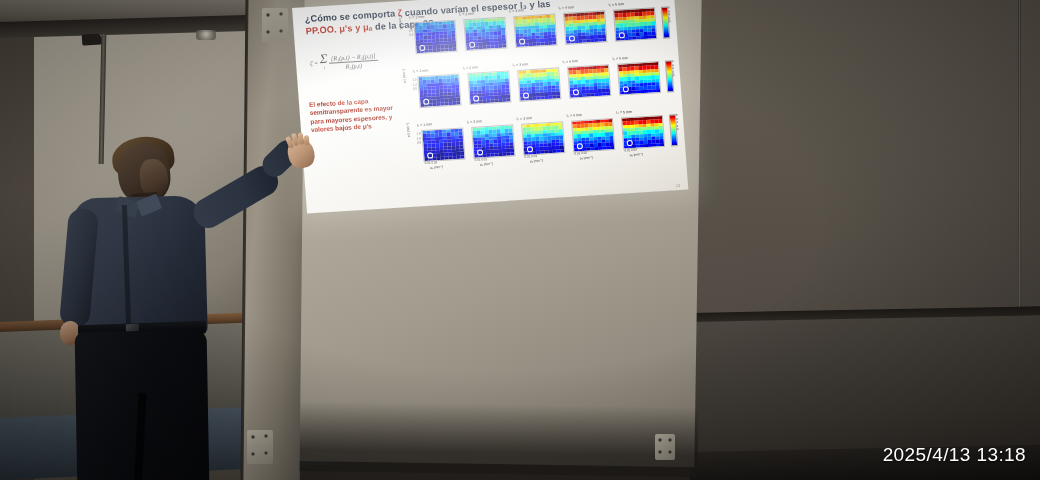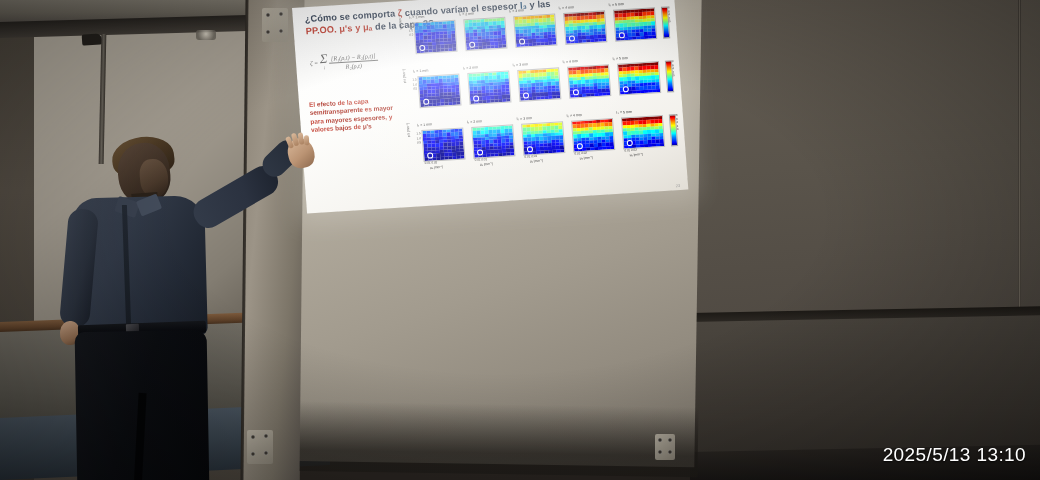--- a/index.html
+++ b/index.html
@@ -1921,14 +1921,14 @@
       <span class="finger" style="left:19px;top:-1px;width:5px;height:10px;transform:rotate(12deg);"></span>
     </div>
     <div class="belt"></div>
     <div class="buckle"></div>
     <div class="legs"></div>
     <div class="leg-split"></div>
   </div>
 
   <div class="vignette"></div>
 
-  <div class="timestamp">2025/5/13 13:10</div>
+  <div class="timestamp">2025/4/13 13:18</div>
 </div>
 
 </body></html>

